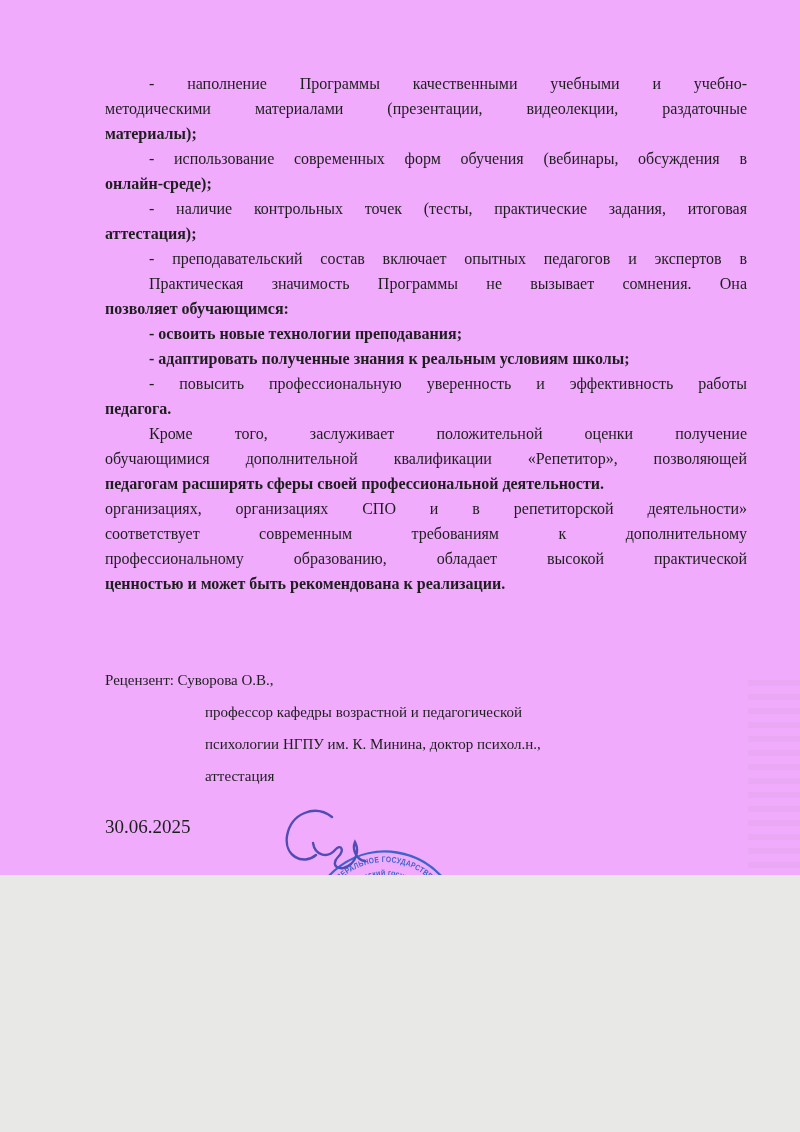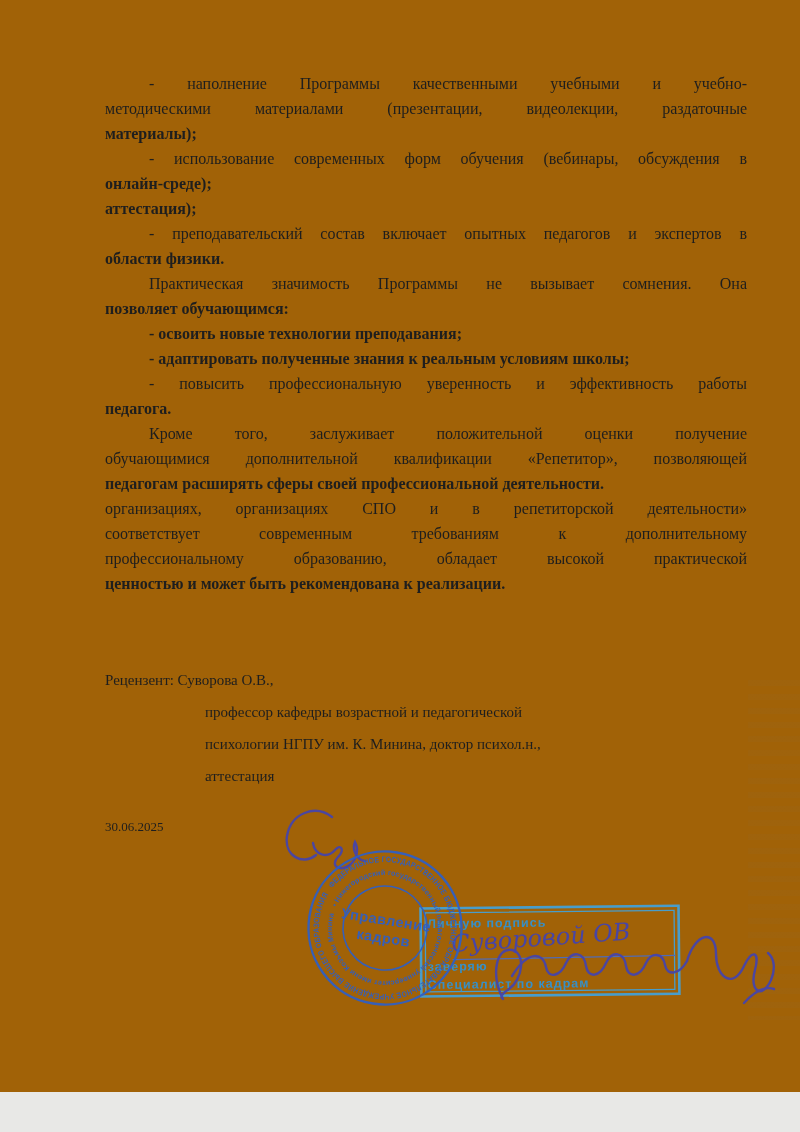--- a/index.html
+++ b/index.html
@@ -1,21 +1,21 @@
 <!DOCTYPE html>
 <html><head>
 <meta charset="utf-8">
 <style>
   html,body{margin:0;padding:0;}
   body{background:#e8e8e6;}
   .page{
     position:relative;
-    width:800px;height:1092px;
+    width:800px;height:875px;
     margin:0 auto;
-    background:#a16207;
+    background:#f0abfc;
     overflow:hidden;
     font-family:"Liberation Serif", serif;
     color:#1e1e1e;
   }
   
   .body-text{
     position:absolute;
     left:105px; top:71px; width:642px;
     font-size:16px; line-height:25px;
   }
@@ -28,21 +28,21 @@
   .body-text .line.first{ text-indent:44px; }
   
   .reviewer{
     position:absolute; left:105px; top:664px;
     font-size:15px; line-height:32px; width:560px;
   }
   .reviewer .r-ind{ margin-left:100px; }
   
   .doc-date{
     position:absolute; left:105px; top:814px;
-    font-size:13px; line-height:25px;
+    font-size:19px; line-height:25px;
   }
   
   .scan-streaks{
     position:absolute; right:0; top:680px; width:52px; height:340px;
     background:repeating-linear-gradient(
       to bottom,
       rgba(120,115,105,0.05) 0px, rgba(120,115,105,0.05) 6px,
       rgba(0,0,0,0) 6px, rgba(0,0,0,0) 14px);
     pointer-events:none;
   }
@@ -56,23 +56,23 @@
 <body>
 
 <div class="page">
 
   <div class="body-text">
       <div class="line first">- наполнение Программы качественными учебными и учебно-</div>
       <div class="line">методическими материалами (презентации, видеолекции, раздаточные</div>
       <div class="line last">материалы);</div>
       <div class="line first">- использование современных форм обучения (вебинары, обсуждения в</div>
       <div class="line last">онлайн-среде);</div>
+      <div class="line first">- наличие контрольных точек (тесты, практические задания, итоговая</div>
       <div class="line last">аттестация);</div>
       <div class="line first">- преподавательский состав включает опытных педагогов и экспертов в</div>
-      <div class="line last">области физики.</div>
       <div class="line first">Практическая значимость Программы не вызывает сомнения. Она</div>
       <div class="line last">позволяет обучающимся:</div>
       <div class="line first last">- освоить новые технологии преподавания;</div>
       <div class="line first last">- адаптировать полученные знания к реальным условиям школы;</div>
       <div class="line first">- повысить профессиональную уверенность и эффективность работы</div>
       <div class="line last">педагога.</div>
       <div class="line first">Кроме того, заслуживает положительной оценки получение</div>
       <div class="line">обучающимися дополнительной квалификации «Репетитор», позволяющей</div>
       <div class="line last">педагогам расширять сферы своей профессиональной деятельности.</div>
       <div class="line">организациях, организациях СПО и в репетиторской деятельности»</div>

